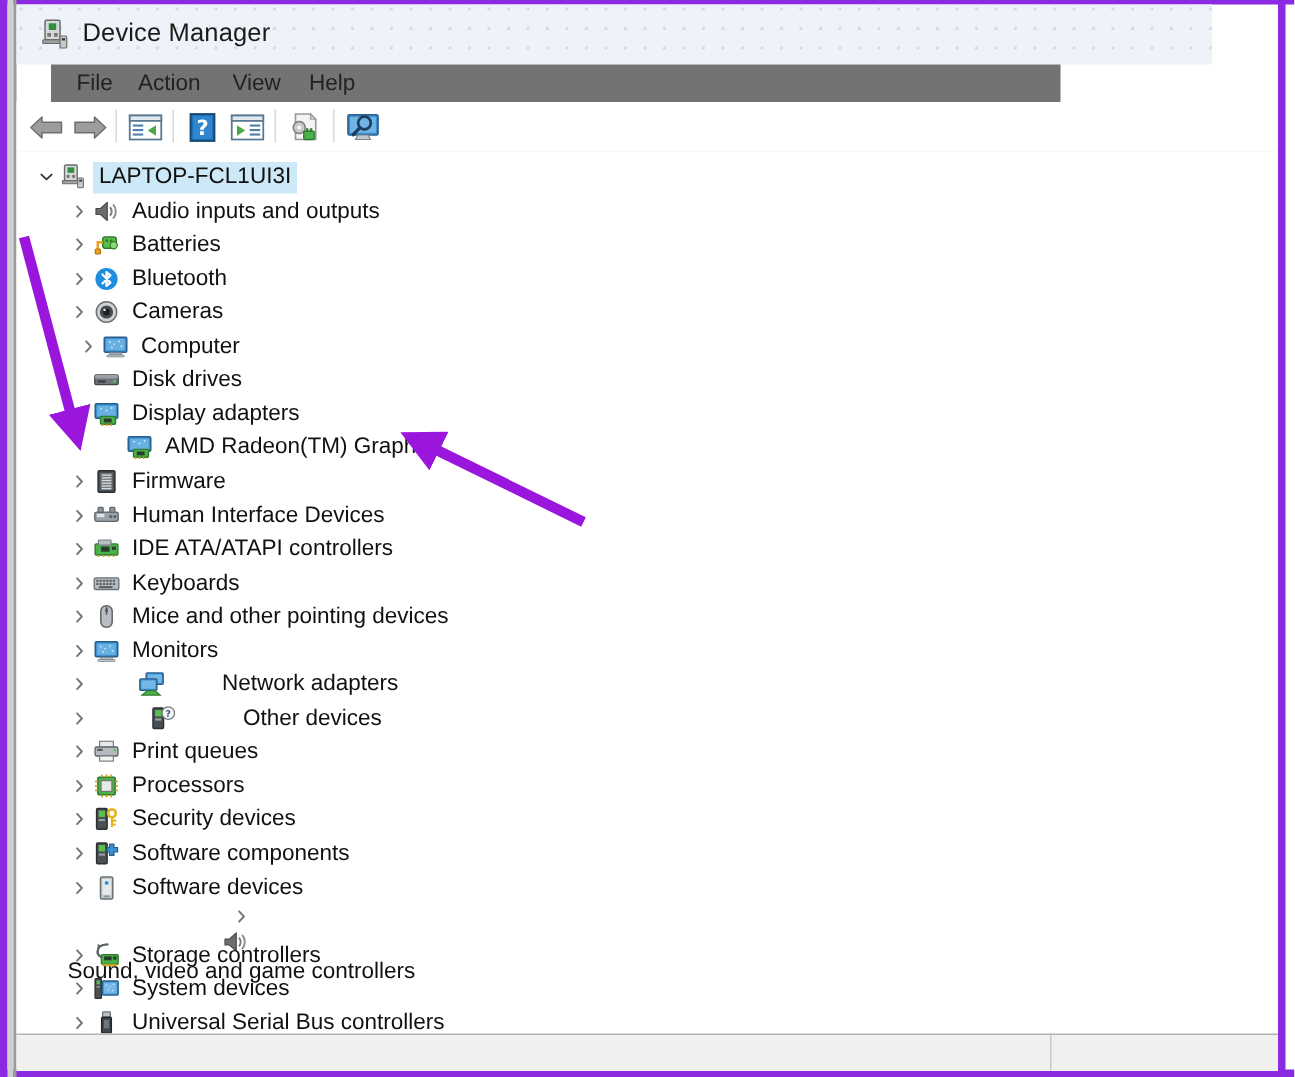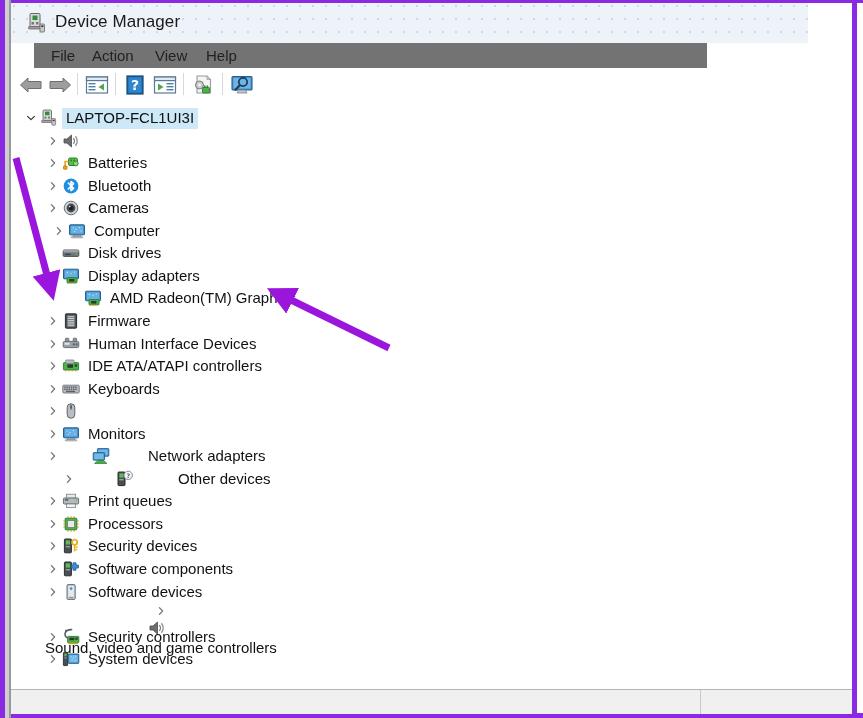--- a/index.html
+++ b/index.html
@@ -234,20 +234,21 @@
               <path d="M3.4 1.6 L6.6 5 L3.4 8.4" fill="none" stroke="#767676" stroke-width="1.3" stroke-linecap="round" stroke-linejoin="round"></path>
             </svg>
           </span>
           <span class="ico">
             <svg width="18" height="18" viewBox="0 0 18 18">
       <path d="M2 7 H5 L9.5 3 V15 L5 11 H2 Z" fill="#6d6d6d" stroke="#4a4a4a" stroke-width=".8" stroke-linejoin="round"></path>
       <path d="M11.3 6.2 a4 4 0 0 1 0 5.6" fill="none" stroke="#7a7a7a" stroke-width="1.3"></path>
       <path d="M13.4 4.3 a7 7 0 0 1 0 9.4" fill="none" stroke="#8e8e8e" stroke-width="1.3"></path>
             </svg>
           </span>
+          <span class="lbl">Audio inputs and outputs</span>
         </div>
         <div class="row" style="top: 51.1px; left: 34px;">
           <span class="chev">
             <svg width="10" height="10" viewBox="0 0 10 10">
               <path d="M3.4 1.6 L6.6 5 L3.4 8.4" fill="none" stroke="#767676" stroke-width="1.3" stroke-linecap="round" stroke-linejoin="round"></path>
             </svg>
           </span>
           <span class="ico">
             <svg width="18" height="18" viewBox="0 0 18 18">
       <rect x="6.5" y="4" width="9" height="7.5" rx="1.6" fill="#5bbf4d" stroke="#2f7d27" stroke-width="1"></rect>
@@ -457,20 +458,21 @@
               <path d="M3.4 1.6 L6.6 5 L3.4 8.4" fill="none" stroke="#767676" stroke-width="1.3" stroke-linecap="round" stroke-linejoin="round"></path>
             </svg>
           </span>
           <span class="ico">
             <svg width="18" height="18" viewBox="0 0 18 18">
       <rect x="5.2" y="1.8" width="7.6" height="14.4" rx="3.6" fill="#b8bec3" stroke="#5d6367" stroke-width="1"></rect>
       <line x1="9" y1="2.4" x2="9" y2="8" stroke="#5d6367" stroke-width=".9"></line>
       <rect x="8.3" y="3.4" width="1.5" height="3.2" rx=".7" fill="#4c5256"></rect>
             </svg>
           </span>
+          <span class="lbl">Mice and other pointing devices</span>
         </div>
         <div class="row" style="top: 321.7px; left: 34px;">
           <span class="chev">
             <svg width="10" height="10" viewBox="0 0 10 10">
               <path d="M3.4 1.6 L6.6 5 L3.4 8.4" fill="none" stroke="#767676" stroke-width="1.3" stroke-linecap="round" stroke-linejoin="round"></path>
             </svg>
           </span>
           <span class="ico">
             <svg width="18" height="18" viewBox="0 0 18 18">
       <rect x="1.5" y="2.8" width="15" height="10" rx=".8" fill="#3a8fd0" stroke="#2a5f8c" stroke-width="1"></rect>
@@ -496,21 +498,21 @@
             <svg width="18" height="18" viewBox="0 0 18 18">
       <rect x="5.4" y="1.6" width="11.4" height="7.6" rx=".7" fill="#3a8fd0" stroke="#2a5f8c" stroke-width=".9"></rect>
       <rect x="6.4" y="2.6" width="9.4" height="5.6" fill="#74b8e8"></rect>
       <rect x="1.2" y="5.6" width="11.4" height="7.6" rx=".7" fill="#3a8fd0" stroke="#2a5f8c" stroke-width=".9"></rect>
       <rect x="2.2" y="6.6" width="9.4" height="5.6" fill="#74b8e8"></rect>
       <path d="M2.6 16.4 L6.4 13.4 H11.2 L14.8 16.4 Z" fill="#4bb14b" stroke="#2d7a2d" stroke-width=".8"></path>
             </svg>
           </span>
           <span class="lbl">Network adapters</span>
         </div>
-        <div class="row" style="top: 366.8px; left: 50px; gap: 37px;">
+        <div class="row" style="top: 366.8px; left: 34px; gap: 37px;">
           <span class="chev">
             <svg width="10" height="10" viewBox="0 0 10 10">
               <path d="M3.4 1.6 L6.6 5 L3.4 8.4" fill="none" stroke="#767676" stroke-width="1.3" stroke-linecap="round" stroke-linejoin="round"></path>
             </svg>
           </span>
           <span class="ico">
             <svg width="18" height="18" viewBox="0 0 18 18">
       <rect x="3" y="2" width="7" height="13.6" rx=".8" fill="#4a4f53" stroke="#2b2f32" stroke-width="1"></rect>
       <rect x="4.4" y="3.4" width="4.2" height="4.2" fill="#5bbf4d"></rect>
       <rect x="4.4" y="9" width="4.2" height="1.4" fill="#9aa1a7"></rect>
@@ -640,21 +642,21 @@
           <span class="ico">
             <svg width="18" height="18" viewBox="0 0 18 18">
       <path d="M9.6 1.6 C5 1.6 3 4 3 6.6 C3 9 5 10 7.4 10.6" fill="none" stroke="#5a6166" stroke-width="1.6" stroke-linecap="round"></path>
       <path d="M3.2 1.4 L3 4.6 L6 2.6 Z" fill="#5a6166"></path>
       <rect x="5.6" y="8.4" width="11.2" height="6.4" rx=".8" fill="#4bb14b" stroke="#2d7a2d" stroke-width=".9"></rect>
       <rect x="7.4" y="9.6" width="5" height="2.6" fill="#2c3a2c"></rect>
       <rect x="13.4" y="9.6" width="2.2" height="2.2" fill="#2c3a2c"></rect>
       <rect x="6.4" y="14.6" width="9.4" height="1.6" fill="#caa227"></rect>
             </svg>
           </span>
-          <span class="lbl">Security controllers</span>
+          <span class="lbl">Storage controllers</span>
         </div>
         <div class="row" style="top: 547.2px; left: 34px; justify-content: space-between;">
           <span class="chev">
             <svg width="10" height="10" viewBox="0 0 10 10">
               <path d="M3.4 1.6 L6.6 5 L3.4 8.4" fill="none" stroke="#767676" stroke-width="1.3" stroke-linecap="round" stroke-linejoin="round"></path>
             </svg>
           </span>
           <span class="ico">
             <svg width="18" height="18" viewBox="0 0 18 18">
       <rect x="1.4" y="2.4" width="4.2" height="13.2" rx=".6" fill="#4a4f53" stroke="#2b2f32" stroke-width=".9"></rect>
@@ -666,20 +668,35 @@
         <circle cx="9" cy="6.6" r=".5"></circle>
                 <circle cx="11.4" cy="7.8" r=".5"></circle>
         <circle cx="13.6" cy="6.2" r=".5"></circle>
                 <circle cx="10.2" cy="10" r=".5"></circle>
         <circle cx="13.2" cy="10.4" r=".5"></circle>
       </g>
             </svg>
           </span>
           <span class="lbl">System devices</span>
         </div>
+        <div class="row" style="top: 569.75px; left: 34px;">
+          <span class="chev">
+            <svg width="10" height="10" viewBox="0 0 10 10">
+              <path d="M3.4 1.6 L6.6 5 L3.4 8.4" fill="none" stroke="#767676" stroke-width="1.3" stroke-linecap="round" stroke-linejoin="round"></path>
+            </svg>
+          </span>
+          <span class="ico">
+            <svg width="18" height="18" viewBox="0 0 18 18">
+      <rect x="6.4" y="1.6" width="5.2" height="3.6" rx=".5" fill="#b9bfc4" stroke="#6a7074" stroke-width=".8"></rect>
+      <rect x="5.8" y="5.2" width="6.4" height="10.6" rx=".8" fill="#3f4549" stroke="#22262a" stroke-width="1"></rect>
+      <rect x="7.2" y="7" width="3.6" height="5.6" fill="#70777c"></rect>
+            </svg>
+          </span>
+          <span class="lbl">Universal Serial Bus controllers</span>
+        </div>
       </div>
   </div>
 
   <div class="statusbar">
     <span class="status-text"></span>
     <span class="status-sep"></span>
   </div>
 
   <svg class="annot">
     <defs>

